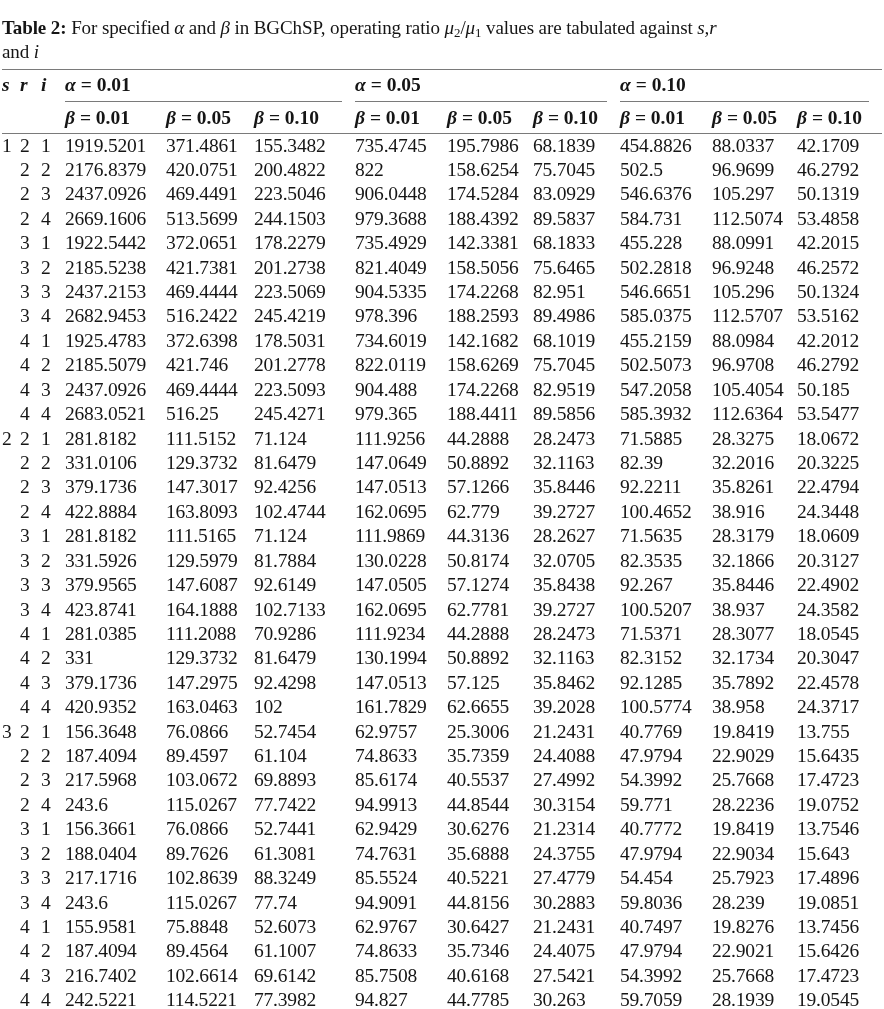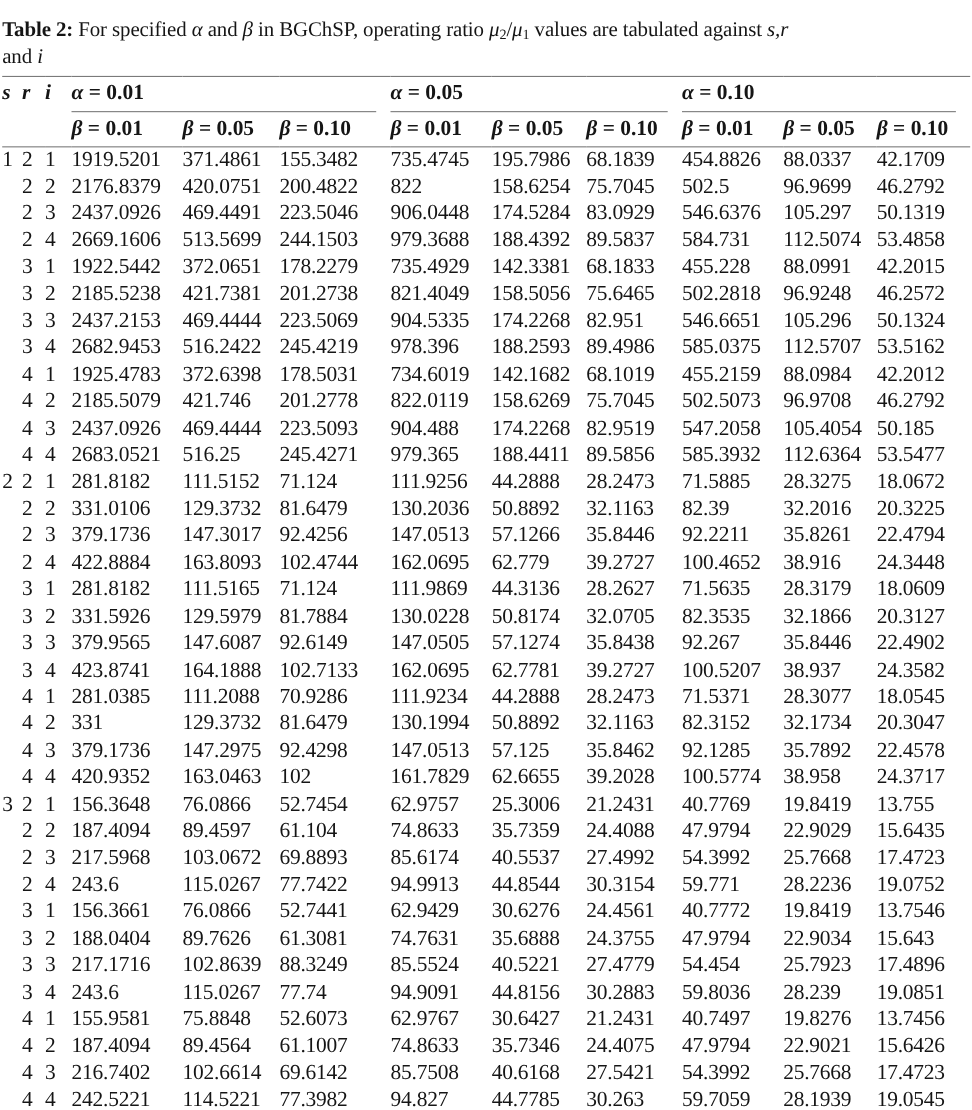--- a/index.html
+++ b/index.html
@@ -313,21 +313,21 @@
           <td>28.3275</td>
           <td>18.0672</td>
         </tr>
         <tr>
           <td></td>
           <td>2</td>
           <td>2</td>
           <td>331.0106</td>
           <td>129.3732</td>
           <td>81.6479</td>
-          <td>130.2036</td>
+          <td>147.0649</td>
           <td>50.8892</td>
           <td>32.1163</td>
           <td>82.39</td>
           <td>32.2016</td>
           <td>20.3225</td>
         </tr>
         <tr>
           <td></td>
           <td>2</td>
           <td>3</td>
@@ -525,21 +525,21 @@
         </tr>
         <tr>
           <td></td>
           <td>3</td>
           <td>1</td>
           <td>156.3661</td>
           <td>76.0866</td>
           <td>52.7441</td>
           <td>62.9429</td>
           <td>30.6276</td>
-          <td>24.4561</td>
+          <td>21.2314</td>
           <td>40.7772</td>
           <td>19.8419</td>
           <td>13.7546</td>
         </tr>
         <tr>
           <td></td>
           <td>3</td>
           <td>2</td>
           <td>188.0404</td>
           <td>89.7626</td>

